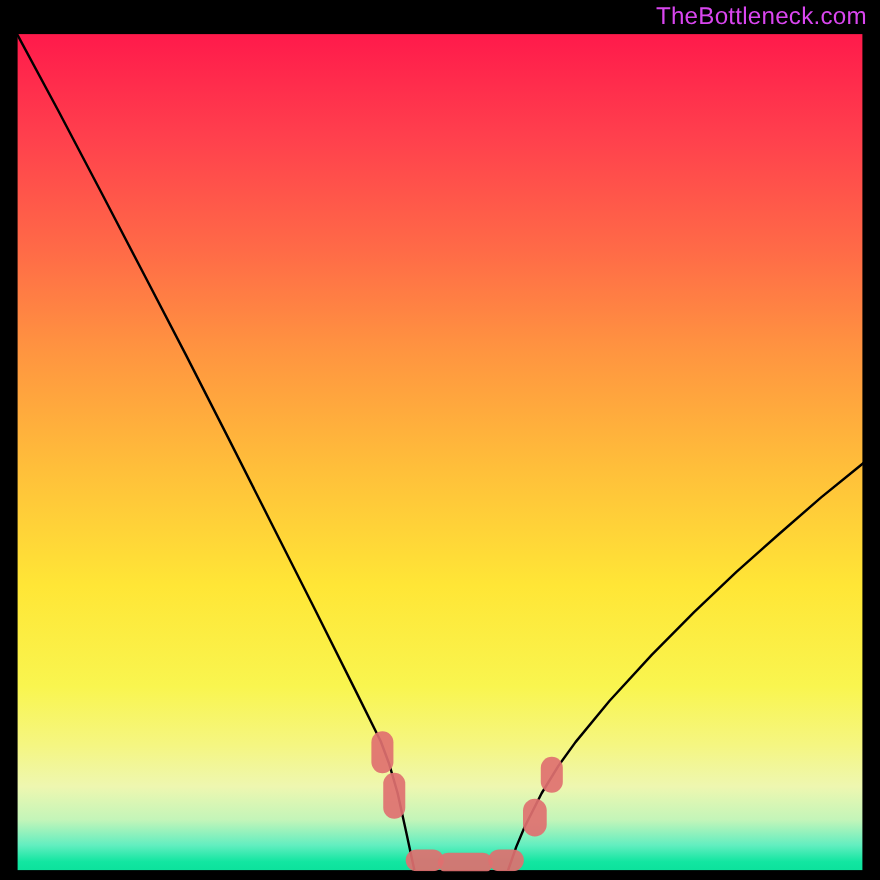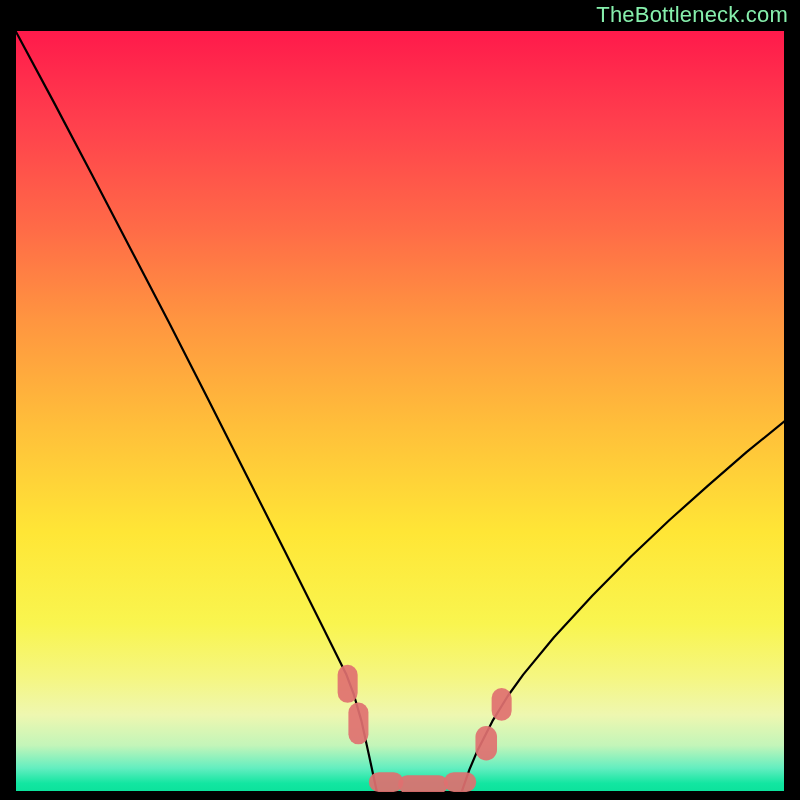--- a/index.html
+++ b/index.html
@@ -53,21 +53,21 @@
     position: absolute;
     left: 0;
     top: 0;
     width: 770px;
     height: 762px;
   }
   .attribution {
     position: absolute;
     top: 2px;
     right: 12px;
-    color: #86efac;
+    color: #d946ef;
     font-size: 22px;
     font-weight: 500;
     letter-spacing: 0.2px;
     font-family: Arial, Helvetica, sans-serif;
   }
 </style>
 </head>
 <body>
 
 <div class="stage">

